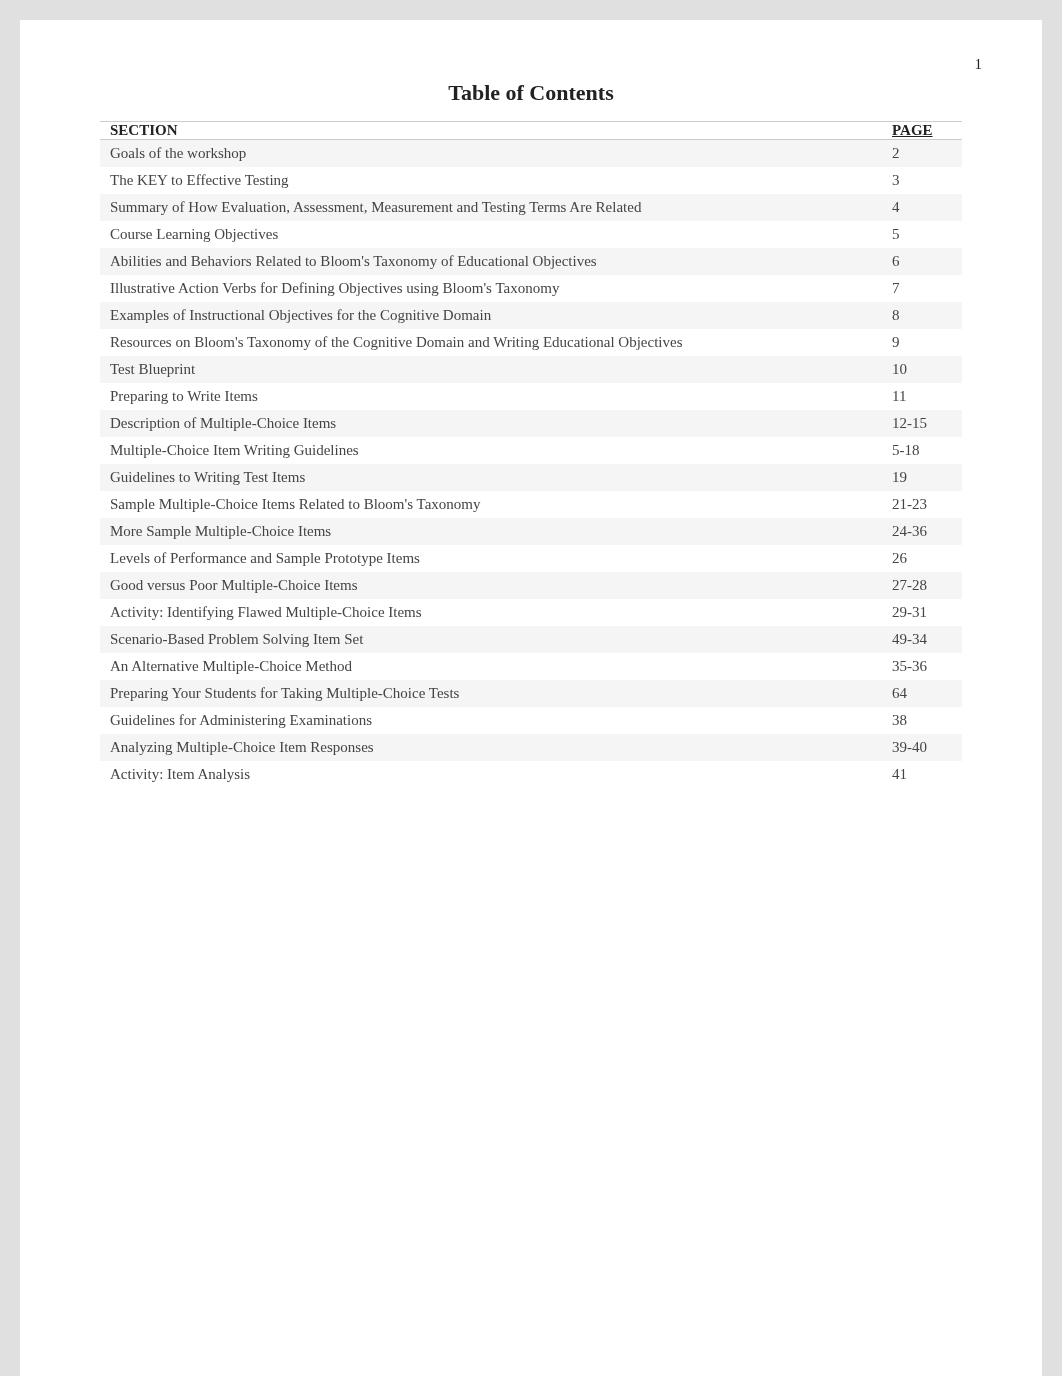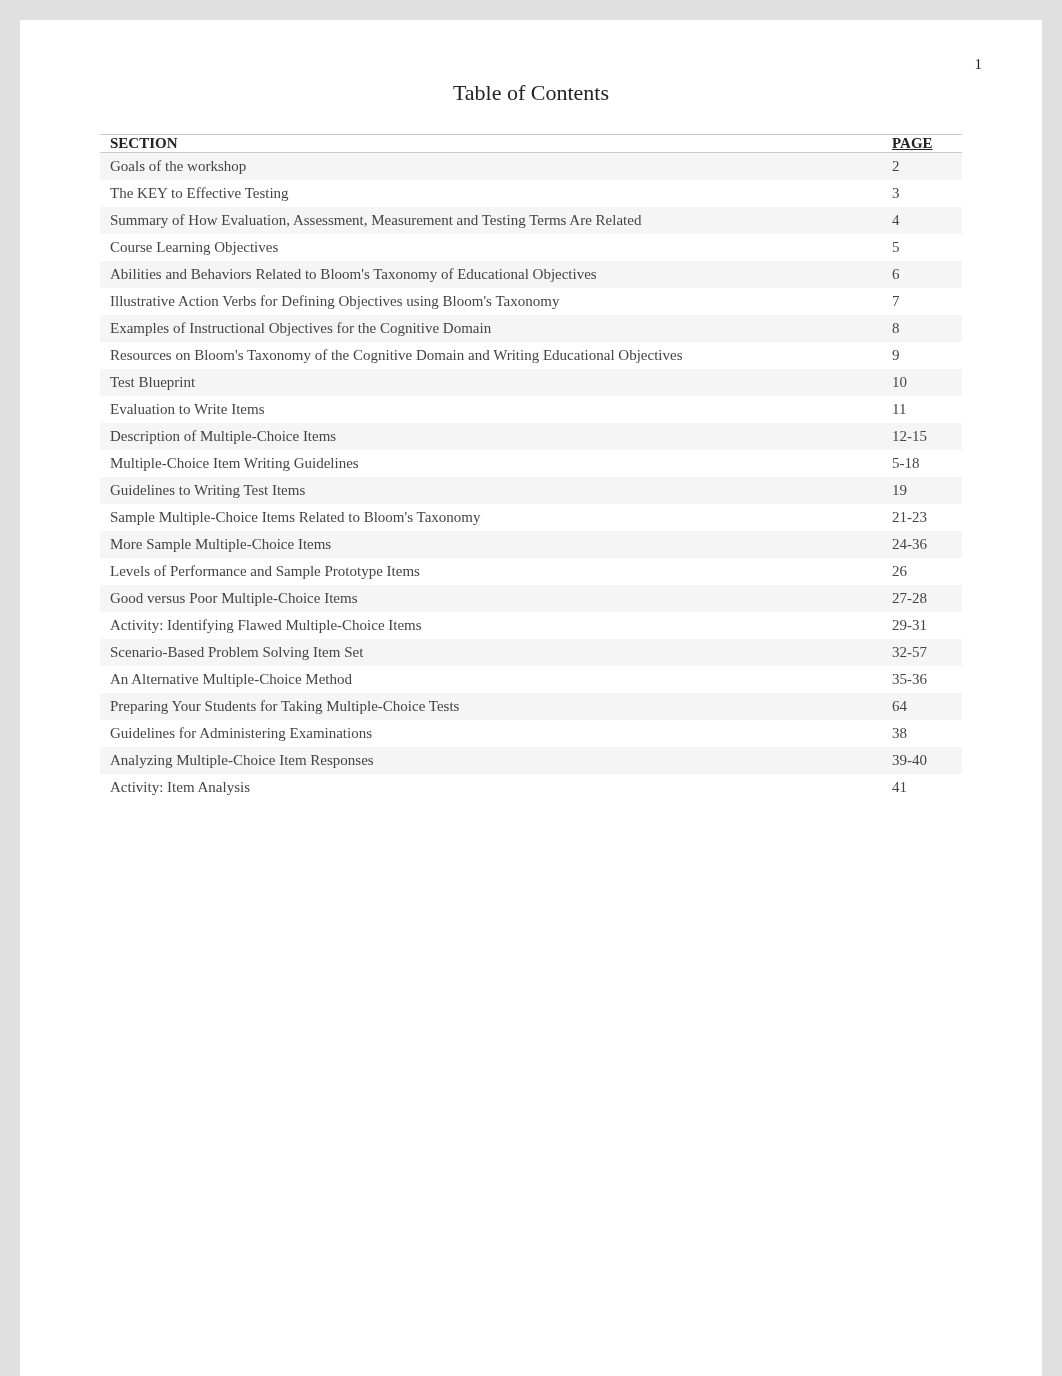--- a/index.html
+++ b/index.html
@@ -30,22 +30,22 @@
       position: absolute;
       top: 36px;
       right: 60px;
       font-size: 15px;
       color: #222;
     }
 
     .toc-title {
       text-align: center;
       font-size: 22px;
-      font-weight: normal;
-      margin-bottom: 28px;
+      font-weight: bold;
+      margin-bottom: 15px;
       color: #222;
     }
 
     .toc-table {
       width: 100%;
       border-collapse: collapse;
       font-size: 15px;
       color: #333;
     }
 
@@ -137,21 +137,21 @@
         </tr>
         <tr>
           <td class="section-col">Resources on Bloom's Taxonomy of the Cognitive Domain and Writing Educational Objectives</td>
           <td class="page-col">9</td>
         </tr>
         <tr>
           <td class="section-col">Test Blueprint</td>
           <td class="page-col">10</td>
         </tr>
         <tr>
-          <td class="section-col">Evaluation to Write Items</td>
+          <td class="section-col">Preparing to Write Items</td>
           <td class="page-col">11</td>
         </tr>
         <tr>
           <td class="section-col">Description of Multiple-Choice Items</td>
           <td class="page-col">12-15</td>
         </tr>
         <tr>
           <td class="section-col">Multiple-Choice Item Writing Guidelines</td>
           <td class="page-col">5-18</td>
         </tr>
@@ -174,21 +174,21 @@
         <tr>
           <td class="section-col">Good versus Poor Multiple-Choice Items</td>
           <td class="page-col">27-28</td>
         </tr>
         <tr>
           <td class="section-col">Activity:  Identifying Flawed Multiple-Choice Items</td>
           <td class="page-col">29-31</td>
         </tr>
         <tr>
           <td class="section-col">Scenario-Based Problem Solving Item Set</td>
-          <td class="page-col">32-57</td>
+          <td class="page-col">49-34</td>
         </tr>
         <tr>
           <td class="section-col">An Alternative Multiple-Choice Method</td>
           <td class="page-col">35-36</td>
         </tr>
         <tr>
           <td class="section-col">Preparing Your Students for Taking Multiple-Choice Tests</td>
           <td class="page-col">64</td>
         </tr>
         <tr>

